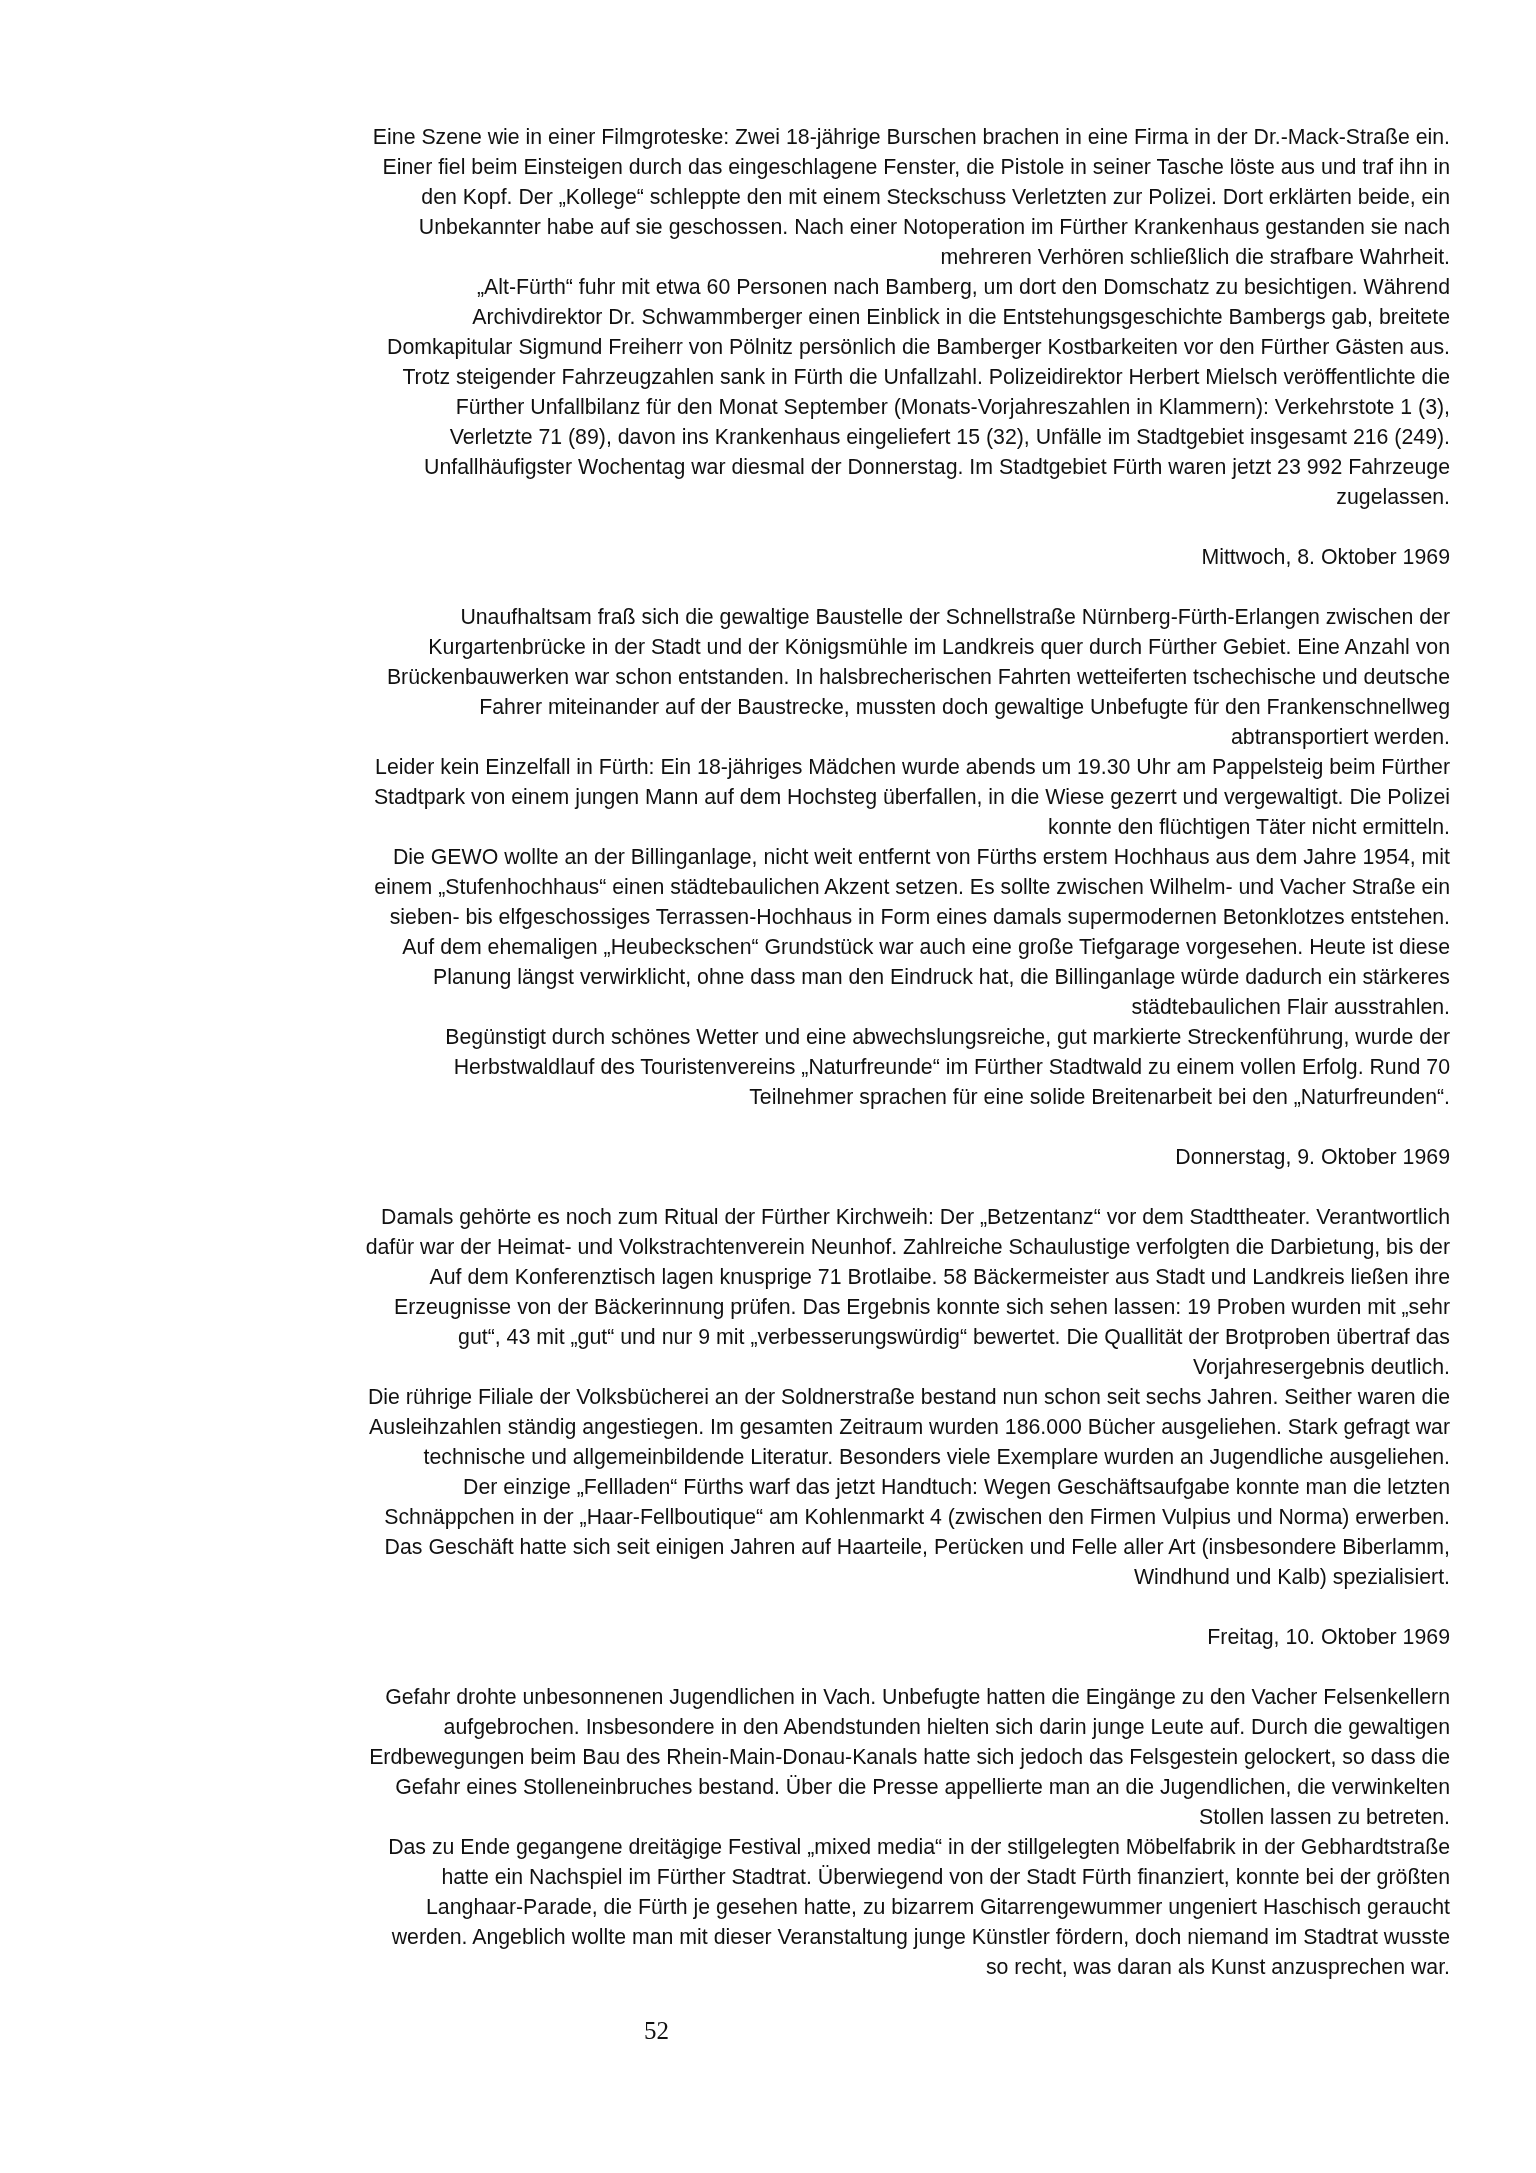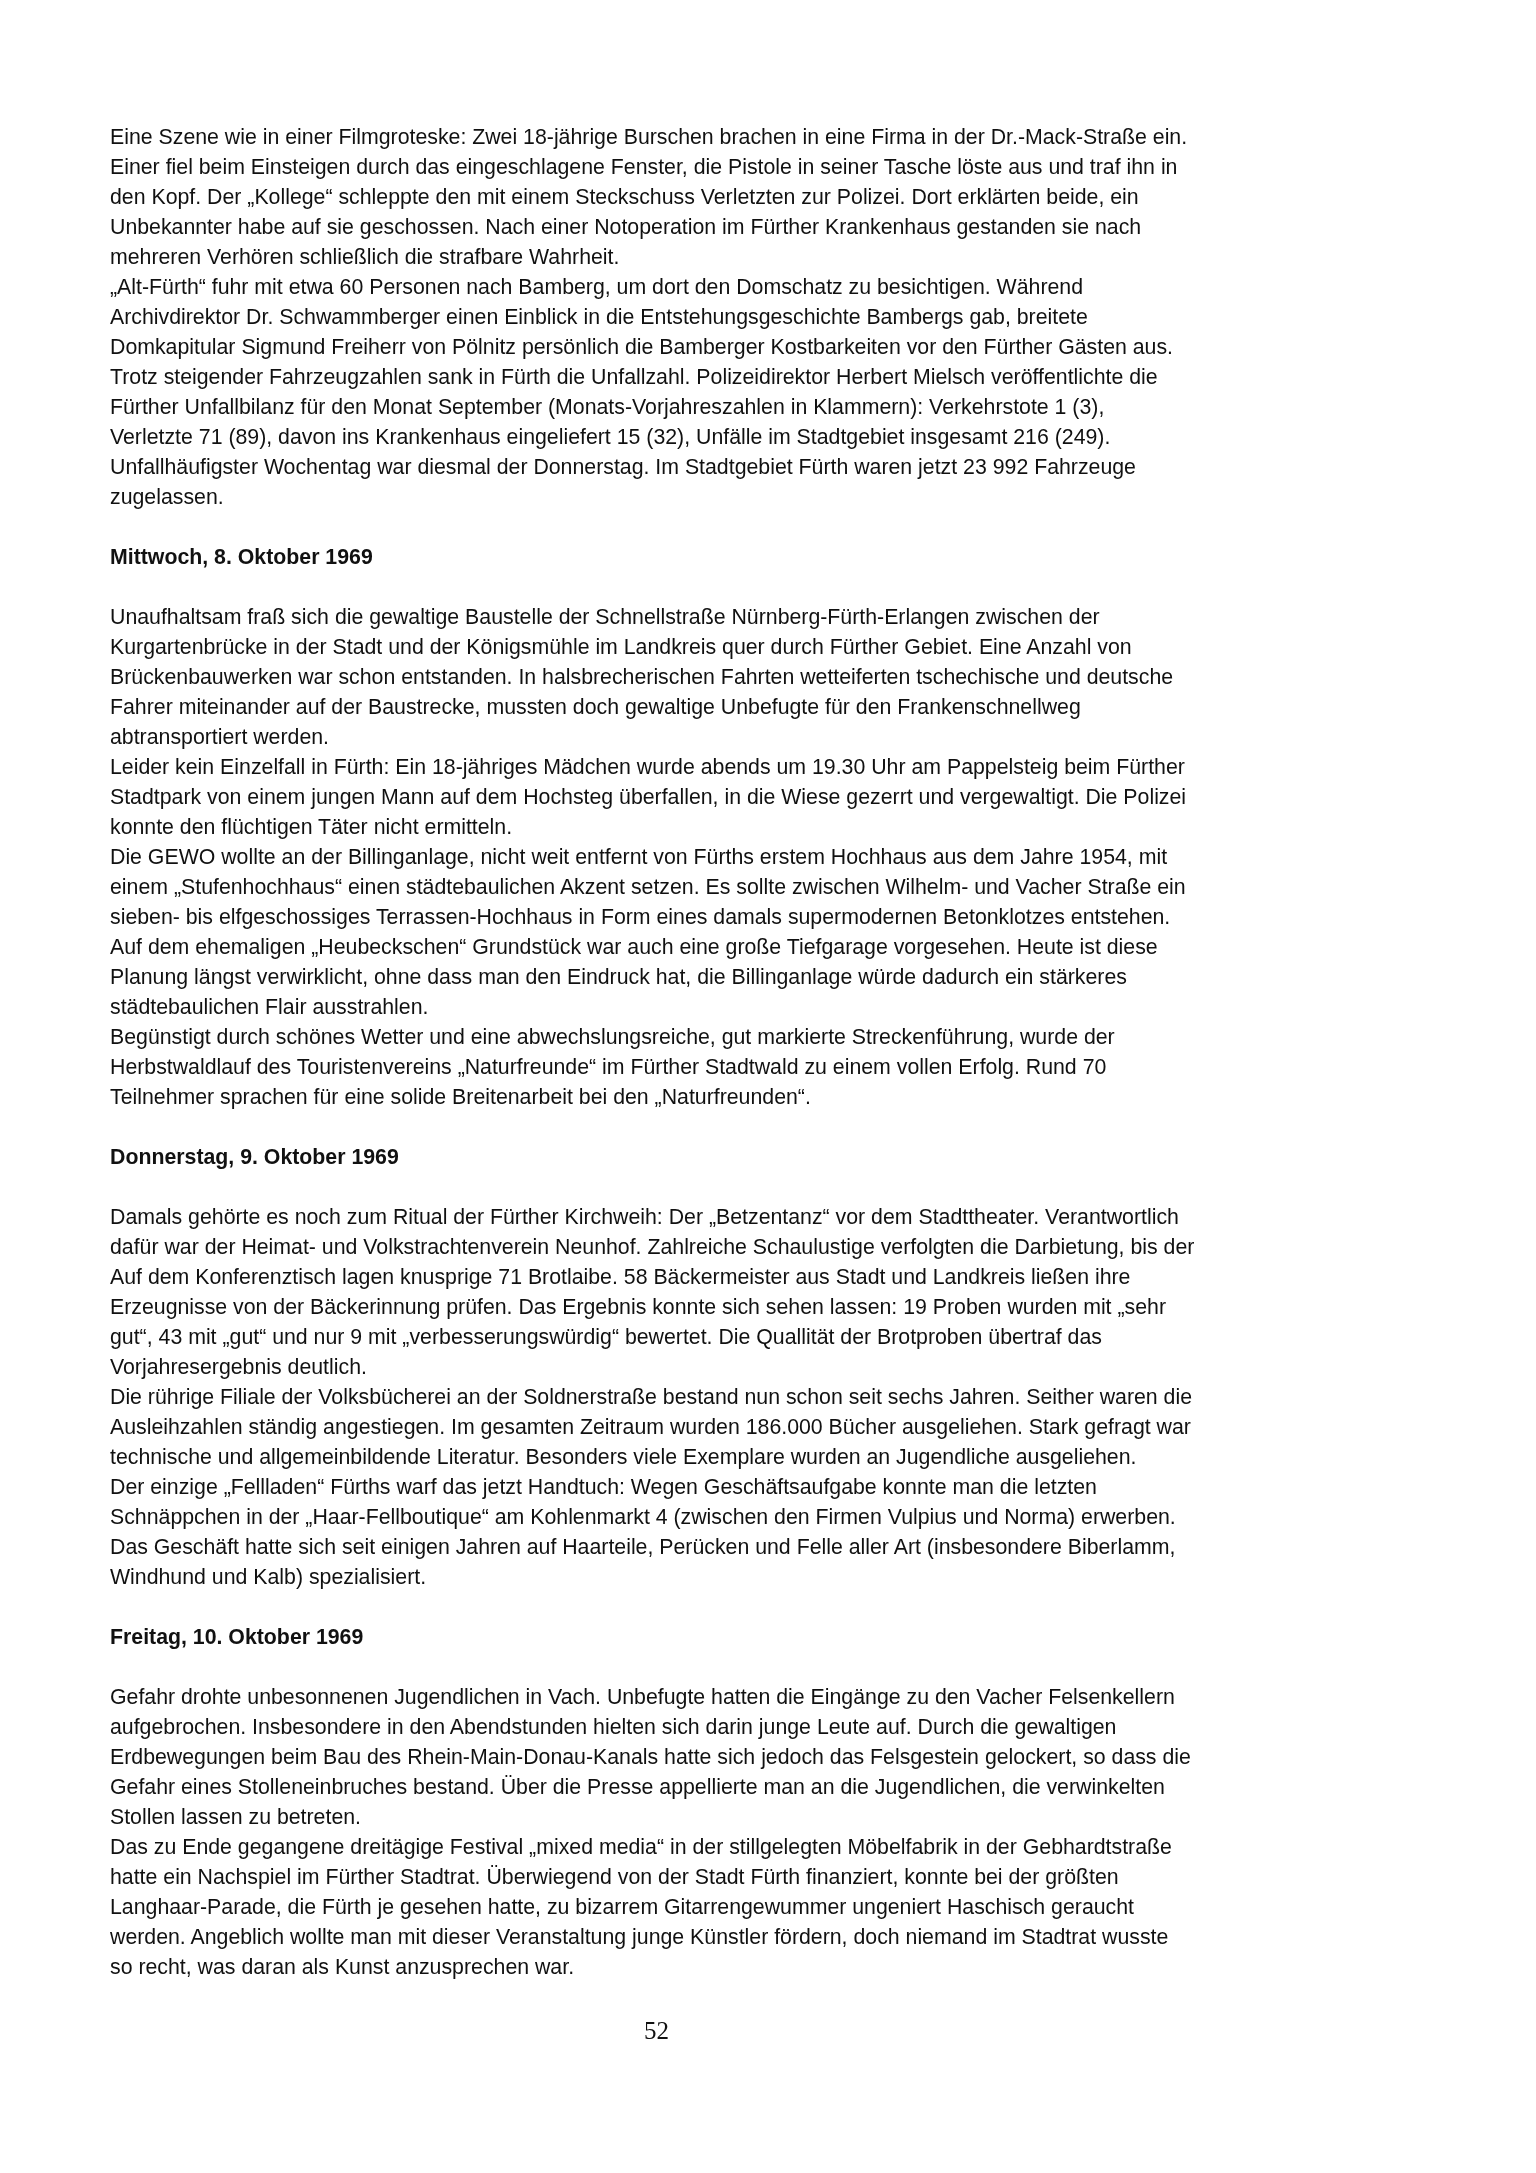--- a/index.html
+++ b/index.html
@@ -15,30 +15,31 @@
     }
     .page {
       position: absolute;
       left: 110px;
       top: 122px;
       width: 1340px;
       font-family: "Liberation Sans", sans-serif;
       font-size: 21.3px;
       line-height: 30px;
       color: #111111;
+      text-align: right;
     }
     .entry-line {
       margin: 0;
       white-space: nowrap;
     }
     .section {
       margin: 0;
     }
     .section-heading {
-      font-weight: bold;
+      font-weight: normal;
       margin: 30px 0 30px 0;
       height: 30px;
       line-height: 30px;
     }
     .section:first-child .section-heading { display: none; }
     .page-number {
       position: absolute;
       left: 0;
       width: 1313px;
       top: 2017px;

